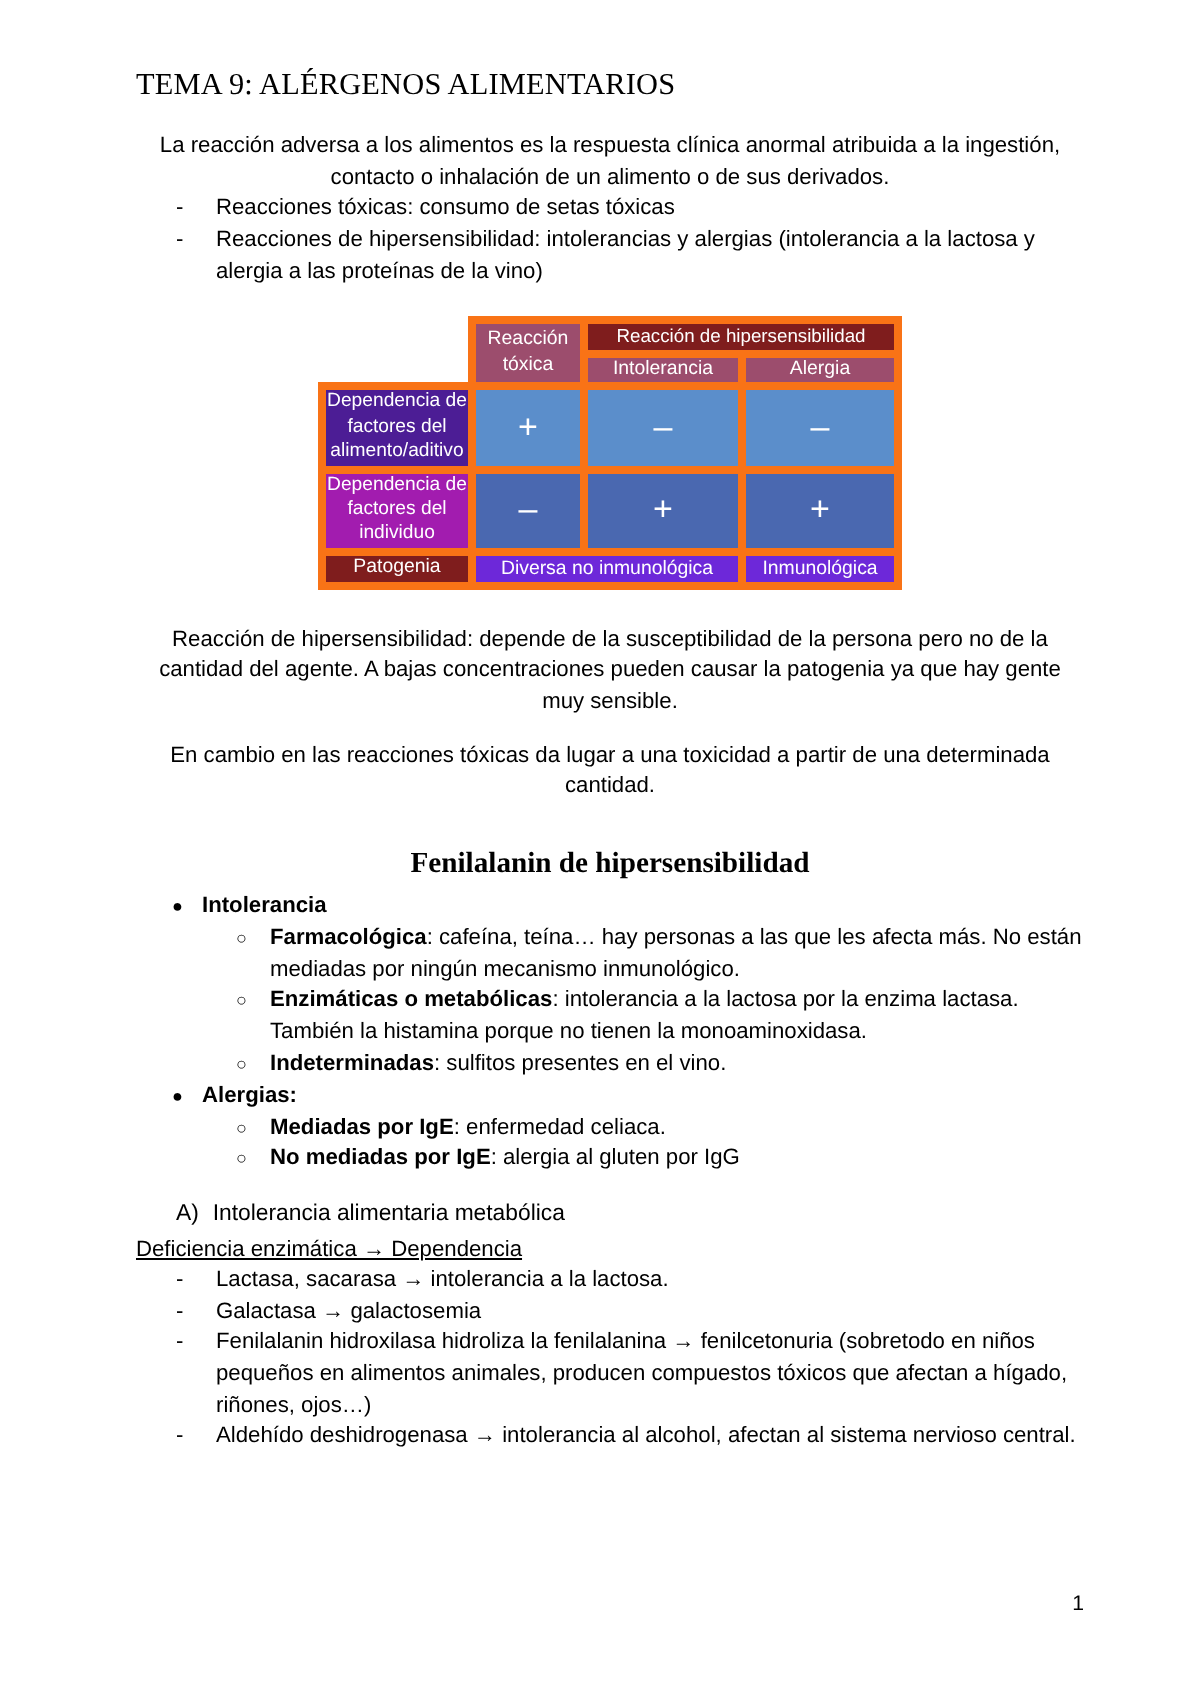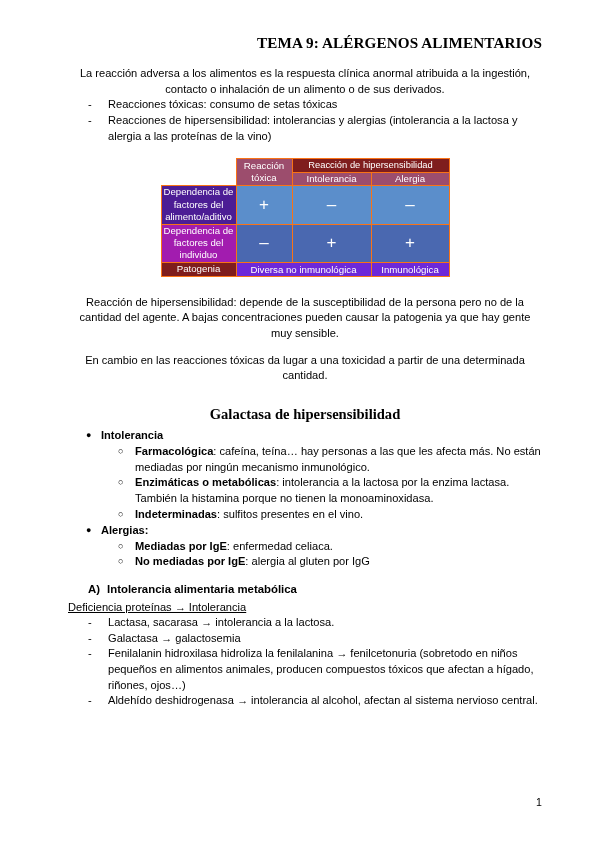--- a/index.html
+++ b/index.html
@@ -21,23 +21,23 @@
     position: relative;
     width: 600px;
     height: 848px;
     box-sizing: border-box;
     padding: 26px 58px 0 68px;
   }
 
   
   .doc-title {
     font-family: "Liberation Serif", serif;
-    font-weight: bold;
+    font-weight: normal;
     font-size: 15.2px;
-    text-align: right;
+    text-align: left;
     letter-spacing: 0.1px;
     margin: 8px 0 14px 0;
     line-height: 1.2;
   }
   .section-title {
     font-family: "Liberation Serif", serif;
     font-weight: bold;
     font-size: 14.6px;
     text-align: center;
     margin: 0 0 5px 0;
@@ -112,21 +112,21 @@
     left: 17px;
     top: 0;
     font-size: 9px;
     line-height: 15.8px;
   }
   .b { font-weight: bold; }
 
   
   .letter-head {
     font-size: 11.4px;
-    font-weight: bold;
+    font-weight: normal;
     line-height: 16px;
     padding-left: 20px;
     position: relative;
   }
   .letter-head .letter { margin-right: 7px; }
   .underlined {
     font-size: 11.1px;
     line-height: 16px;
     text-decoration: underline;
     display: inline-block;
@@ -141,21 +141,21 @@
     margin-bottom: 2px;
   }
   table.matrix {
     border-collapse: collapse;
     table-layout: fixed;
     width: 288px;
     font-size: 9.6px;
     color: #ffffff;
   }
   table.matrix td, table.matrix th {
-    border: 1px solid #f97316;
+    border: 4px solid #f97316;
     padding: 0;
     text-align: center;
     vertical-align: middle;
     font-weight: normal;
   }
   .col-lbl  { width: 75px; }
   .col-tox  { width: 56px; }
   .col-int  { width: 79px; }
   .col-ale  { width: 78px; }
 
@@ -305,21 +305,21 @@
   <div class="spacer-md"></div>
 
   <p class="para">Reacción de hipersensibilidad: depende de la susceptibilidad de la persona pero no de la cantidad del agente. A bajas concentraciones pueden causar la patogenia ya que hay gente muy sensible.</p>
 
   <div class="spacer-sm"></div>
 
   <p class="para">En cambio en las reacciones tóxicas da lugar a una toxicidad a partir de una determinada cantidad.</p>
 
   <div class="spacer-lg"></div>
 
-  <h2 class="section-title">Galactasa de hipersensibilidad</h2>
+  <h2 class="section-title">Fenilalanin de hipersensibilidad</h2>
 
   <ul class="bullet-list">
     <li class="lvl1">
       <span class="mark">●</span>
       <span>Intolerancia</span>
       <ul class="sub-list">
         <li>
           <span class="mark">○</span>
           <span class="b">Farmacológica</span><span>: cafeína, teína… hay personas a las que les afecta más. No están mediadas por ningún mecanismo inmunológico.</span>
         </li>
@@ -350,21 +350,21 @@
     </li>
   </ul>
 
   <div class="spacer-sm"></div>
 
   <div class="letter-head">
     <span class="letter">A)</span><span>Intolerancia alimentaria metabólica</span>
   </div>
 
   <div>
-    <span class="underlined">Deficiencia proteínas → Intolerancia</span>
+    <span class="underlined">Deficiencia enzimática → Dependencia</span>
   </div>
 
   <ul class="dash-list">
     <li>
       <span class="dash">-</span>
       <span>Lactasa, sacarasa → intolerancia a la lactosa.</span>
     </li>
     <li>
       <span class="dash">-</span>
       <span>Galactasa → galactosemia</span>

